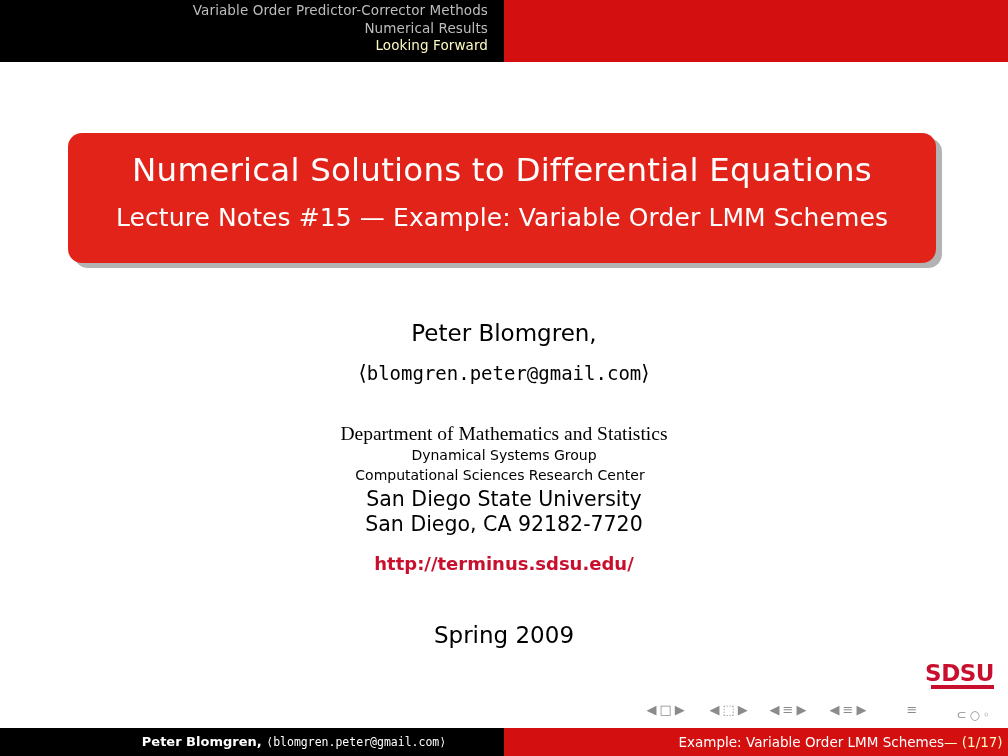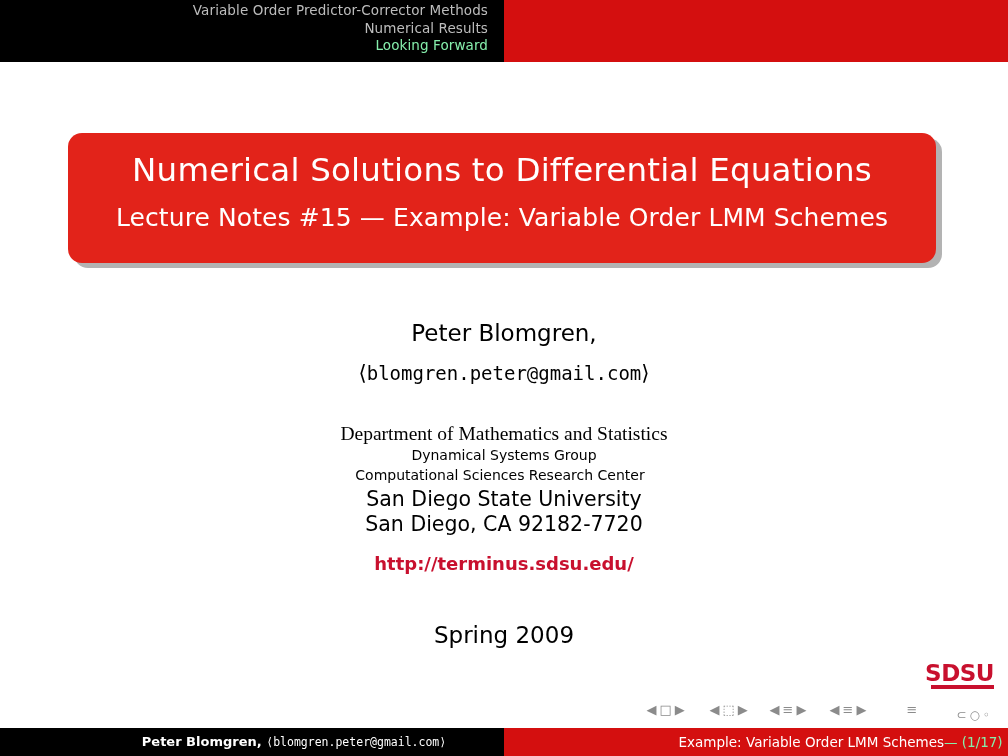--- a/index.html
+++ b/index.html
@@ -34,21 +34,21 @@
     position: absolute;
     left: 0; top: 2px;
     width: 488px;
     text-align: right;
     color: #bdbdbd;
     font-size: 13.5px;
     line-height: 17.5px;
     letter-spacing: 0.1px;
   }
   .headbar-nav div { white-space: nowrap; }
-  .headbar-nav .current { color: #86efac; }
+  .headbar-nav .current { color: #fef9c3; }
   .headbar-rule {
     position: absolute;
     left: 0; top: 62px;
     width: 1008px;
     height: 3px;
     background: #ffffff;
   }
 
   
   .title-shadow {
@@ -245,21 +245,21 @@
     font-size: 13.5px;
     line-height: 28px;
     text-align: right;
   }
   .foot-r {
     position: absolute;
     left: 944px; top: 0;
     width: 64px;
     height: 28px;
     background: #d40f0f;
-    color: #86efac;
+    color: #fef9c3;
     font-size: 13.5px;
     line-height: 28px;
     text-align: left;
   }
 </style>
 </head>
 <body>
 
 <div class="headbar">
   <div class="headbar-left"></div>

